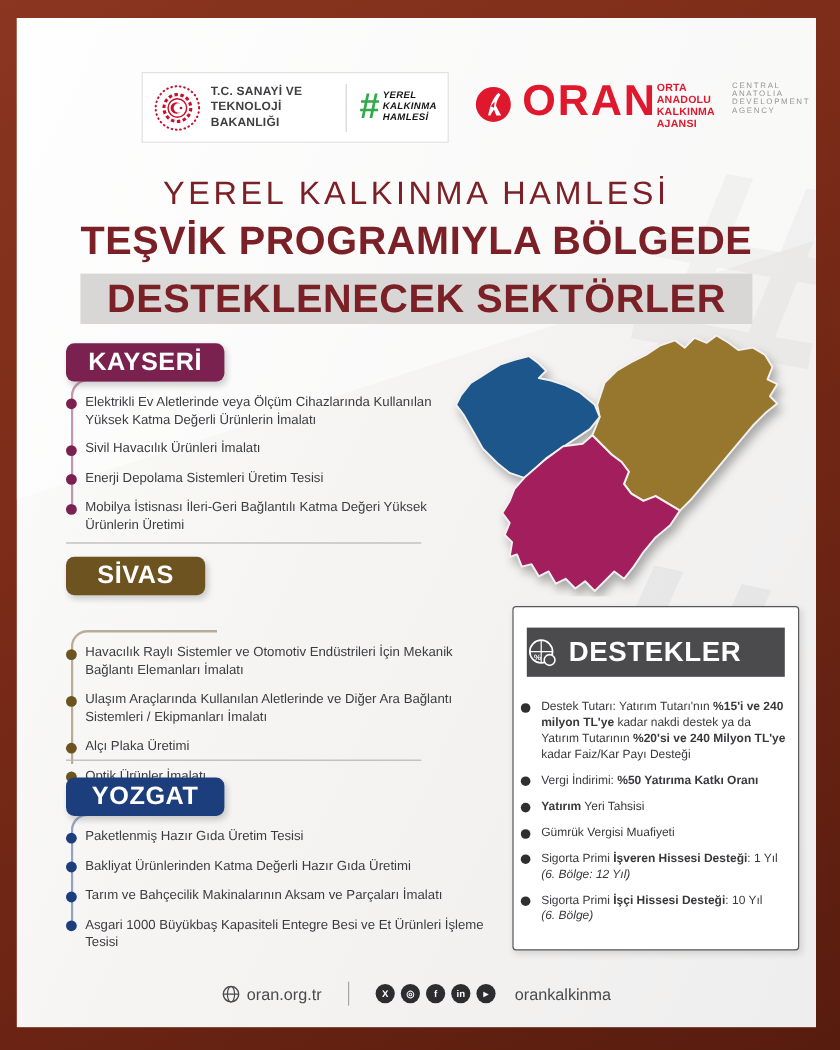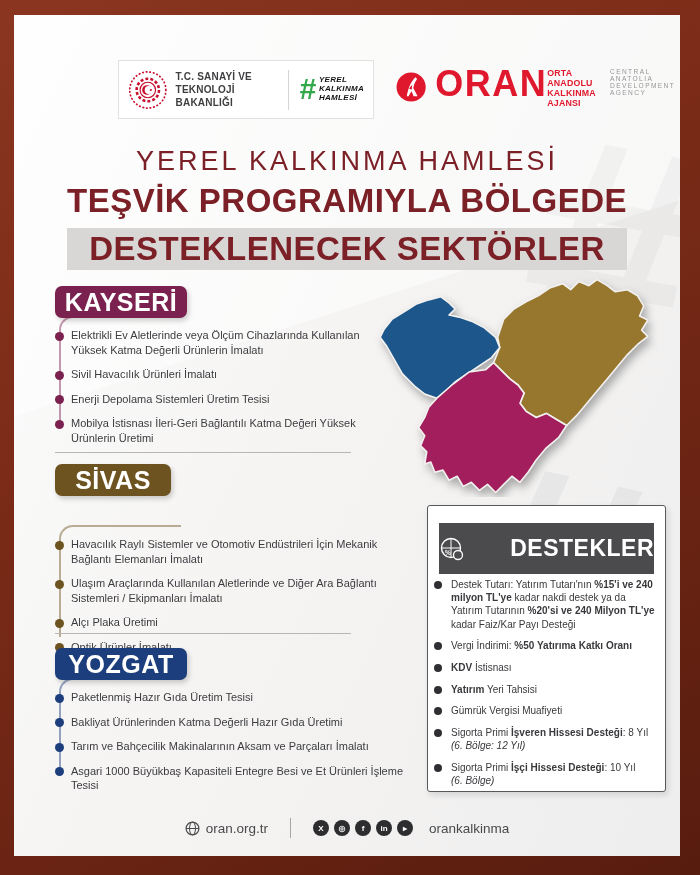--- a/index.html
+++ b/index.html
@@ -32,39 +32,39 @@
 
   
   .title-block { position:absolute; left:0; top:131px; width:100%; text-align:center; color:#7b2026; }
   .title-1 { font-size:27px; font-weight:500; letter-spacing:3px; }
   .title-2 { font-size:33px; font-weight:800; letter-spacing:.5px; margin-top:5px; }
   .title-3 { display:inline-block; font-size:33px; font-weight:800; letter-spacing:.5px;
     background:#d8d7d5; padding:2px 22px; margin-top:8px; }
 
   
   .section-header { position:absolute; height:32px; border-radius:7px; color:#fff;
-    font-size:25px; font-weight:800; letter-spacing:.5px; display:flex; align-items:center;
+    font-size:21px; font-weight:800; letter-spacing:.5px; display:flex; align-items:center;
     justify-content:center; box-shadow:2px 3px 5px rgba(0,0,0,.18); }
   .list { position:absolute; list-style:none; }
   .list li { position:relative; padding-left:16px; font-size:11px; font-weight:500;
     color:#3c3c40; line-height:1.32; margin-bottom:10px; }
   .list li::before { content:""; position:absolute; left:0; top:3.5px; width:9px; height:9px;
     border-radius:50%; background:var(--accent,#555); }
   .rail { position:absolute; left:4px; top:-12px; width:122px; border-left:2px solid var(--accent,#999);
     border-top:2px solid var(--accent,#999); border-top-left-radius:14px; opacity:.45; pointer-events:none; }
   .divider { position:absolute; height:1px; background:#b8b6b4; width:296px; left:41px; }
 
   
   .map { position:absolute; left:358px; top:258px; width:296px; height:224px; }
 
   
   .panel { position:absolute; left:413px; top:490px; width:239px; height:287px;
     background:#fff; border:1px solid #58585a; border-radius:3px; box-shadow:2px 3px 6px rgba(0,0,0,.12); }
-  .panel-header { margin:17px 11px 4px 11px; height:51px; background:#4b4b4d; display:flex;
-    align-items:center; justify-content:space-between; gap:9px; color:#fff; font-size:23px; font-weight:800; letter-spacing:.5px; }
+  .panel-header { margin:17px 11px 19px 11px; height:41px; background:#4b4b4d; display:flex;
+    align-items:center; justify-content:flex-start; gap:9px; color:#fff; font-size:23px; font-weight:800; letter-spacing:.5px; }
   .panel .list { position:static; padding:0 8px 0 6px; }
   .panel .list li { font-size:10px; padding-left:17px; margin-bottom:8.5px; color:#39393d; }
   .panel .list li::before { width:8px; height:8px; top:3px; background:#2f2f33; }
   .b { font-weight:800; }
   .i { font-style:italic; }
 
   
   .footer { position:absolute; left:0; bottom:18px; width:100%; display:flex; align-items:center;
     justify-content:center; gap:16px; color:#4a4a4c; }
   .footer-site { font-size:13.5px; font-weight:500; display:flex; align-items:center; gap:6px; }
@@ -176,24 +176,23 @@
           <line x1="12" y1="2.5" x2="12" y2="21.5" stroke="#fff" stroke-width="1"></line>
           <line x1="2.5" y1="12" x2="21.5" y2="12" stroke="#fff" stroke-width="1"></line>
           <text x="6" y="19" fill="#fff" font-size="6.5" font-weight="bold" font-family="Liberation Sans, sans-serif">%</text>
           <circle cx="19" cy="19" r="4.5" fill="#4b4b4d" stroke="#fff" stroke-width="1.3"></circle>
         </svg>
         <span>DESTEKLER</span>
       </div>
       <ul class="list">
           <li><span>Destek Tutarı: Yatırım Tutarı'nın </span><span class="b">%15'i ve 240 milyon TL'ye</span><span> kadar nakdi destek ya da Yatırım Tutarının </span><span class="b">%20'si ve 240 Milyon TL'ye</span><span> kadar Faiz/Kar Payı Desteği</span></li>
           <li><span>Vergi İndirimi: </span><span class="b">%50 Yatırıma Katkı Oranı</span></li>
-          <li><span class="b">KDV</span><span> İstisnası</span></li>
           <li><span class="b">Yatırım</span><span> Yeri Tahsisi</span></li>
           <li><span>Gümrük Vergisi Muafiyeti</span></li>
-          <li><span>Sigorta Primi </span><span class="b">İşveren Hissesi Desteği</span><span>: 8 Yıl</span><br><span class="i">(6. Bölge: 12 Yıl)</span></li>
+          <li><span>Sigorta Primi </span><span class="b">İşveren Hissesi Desteği</span><span>: 1 Yıl</span><br><span class="i">(6. Bölge: 12 Yıl)</span></li>
           <li><span>Sigorta Primi </span><span class="b">İşçi Hissesi Desteği</span><span>: 10 Yıl</span><br><span class="i">(6. Bölge)</span></li>
         </ul>
     </div>
 
     <div class="footer">
       <span class="footer-site">
         <svg width="15" height="15" viewBox="0 0 15 15">
           <circle cx="7.5" cy="7.5" r="6.4" fill="none" stroke="#4a4a4c" stroke-width="1.2"></circle>
           <ellipse cx="7.5" cy="7.5" rx="3" ry="6.4" fill="none" stroke="#4a4a4c" stroke-width="1"></ellipse>
           <line x1="1.2" y1="7.5" x2="13.8" y2="7.5" stroke="#4a4a4c" stroke-width="1"></line>

